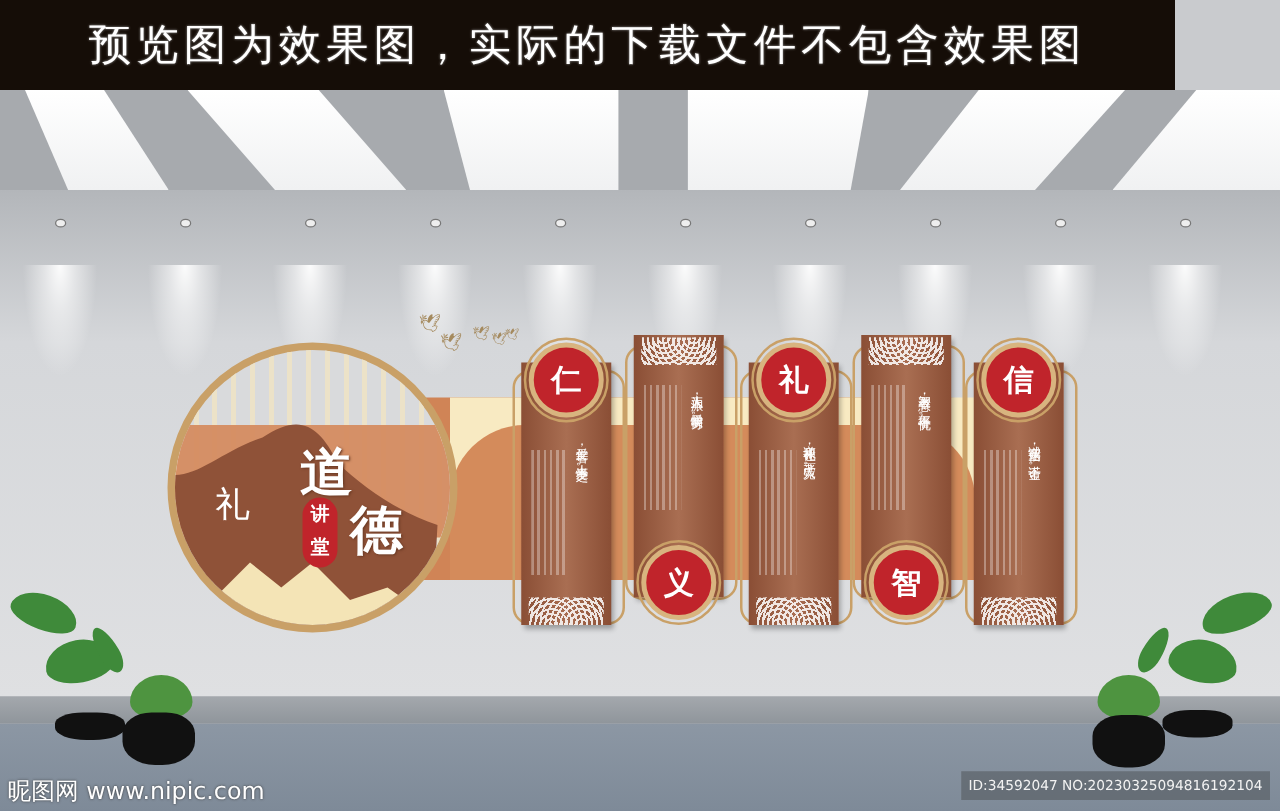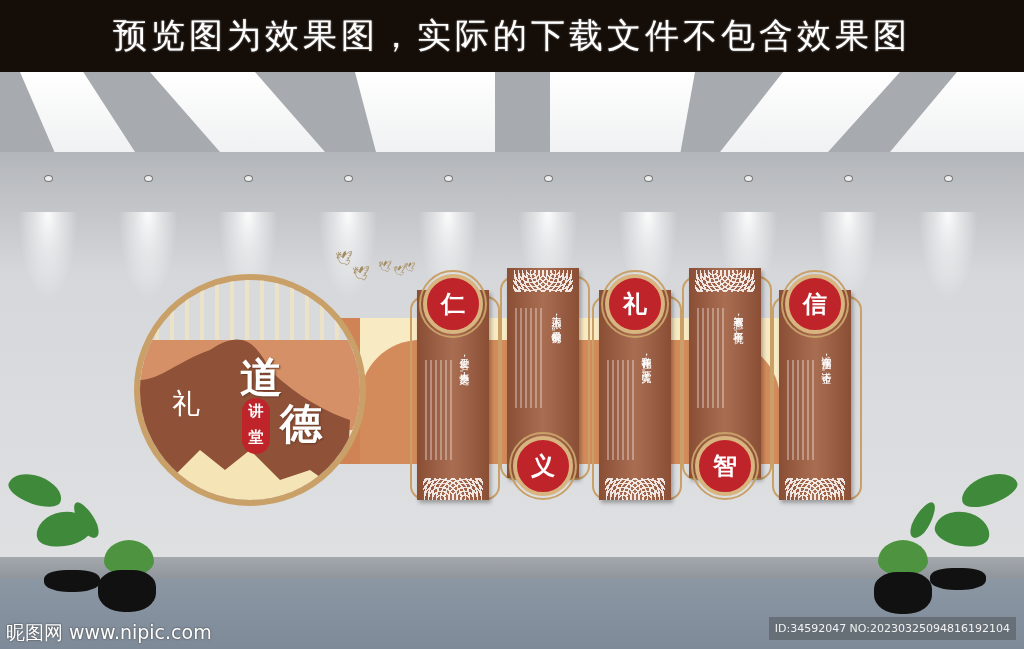--- a/index.html
+++ b/index.html
@@ -1,17 +1,17 @@
 <!DOCTYPE html>
 <html><head>
 <meta charset="utf-8">
 <style>
   html,body{margin:0;padding:0;}
   body{width:1024px;height:649px;overflow:hidden;position:relative;background:#c9cbce;font-family:"DejaVu Sans",sans-serif;}
-  .banner{position:absolute;left:0;top:0;width:1024px;height:72px;background:#150d07;display:flex;align-items:center;justify-content:center;}
+  .banner{position:absolute;left:0;top:0;width:940px;height:72px;background:#150d07;display:flex;align-items:center;justify-content:center;}
   .banner span{color:#fff;font-size:34px;letter-spacing:4px;font-family:"DejaVu Sans",sans-serif;text-shadow:0 0 2px #aaa;}
   .ceiling{position:absolute;left:0;top:72px;width:1024px;height:80px;background:#a7aaae;overflow:hidden;}
   .panel{position:absolute;top:0;height:80px;background:linear-gradient(#ffffff,#f0f1f2);}
   .wall{position:absolute;left:0;top:152px;width:1024px;height:406px;background:linear-gradient(#b3b6ba 0%,#d5d7da 30%,#dfe0e2 100%);}
   .lamp{position:absolute;top:175px;width:7px;height:5px;border-radius:50%;background:#eee;border:1px solid #777;}
   .beam{position:absolute;top:212px;width:60px;height:90px;background:radial-gradient(ellipse at 50% 0%,rgba(255,255,255,.95) 0%,rgba(255,255,255,.5) 30%,rgba(255,255,255,0) 70%);}
   .baseboard{position:absolute;left:0;top:557px;width:1024px;height:22px;background:linear-gradient(#a4a8ad,#8f959b);}
   .floor{position:absolute;left:0;top:579px;width:1024px;height:70px;background:linear-gradient(#8c97a4,#7e8a98);}
   .band{position:absolute;top:318px;left:330px;width:500px;height:146px;background:#d08456;border-radius:0 73px 73px 0;}
   .band-cream{position:absolute;top:318px;left:360px;width:420px;height:146px;background:#f8eac2;}

